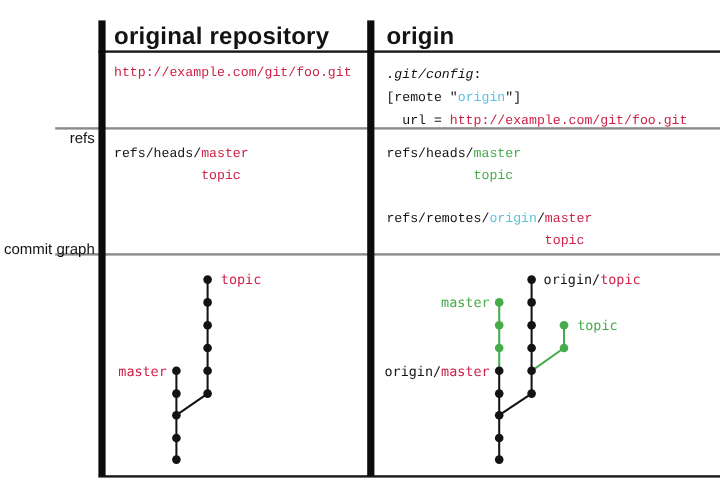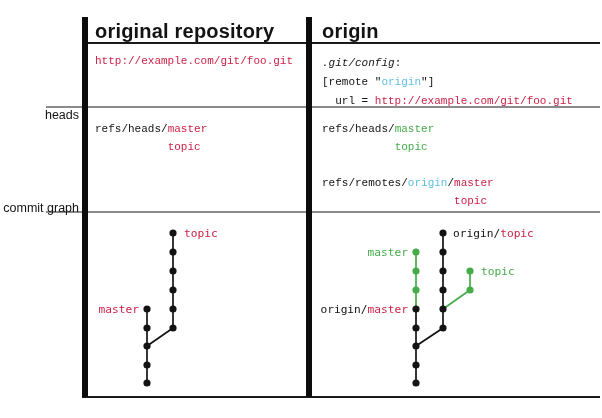--- a/index.html
+++ b/index.html
@@ -36,21 +36,21 @@
   <div class="hline gray" style="left:46px; top:106px; width:554px; height:2px;"></div>
   <div class="hline gray" style="left:46px; top:211px; width:554px; height:2px;"></div>
   <div class="hline black" style="left:82px; top:396px; width:518px; height:2px;"></div>
 
   <div class="vbar" style="left:82px;"></div>
   <div class="vbar" style="left:306px;"></div>
 
   <div class="col-header" style="left:95px;">original repository</div>
   <div class="col-header" style="left:322px;">origin</div>
 
-  <div class="row-label" style="top:108px;">heads</div>
+  <div class="row-label" style="top:108px;">refs</div>
   <div class="row-label" style="top:201px;">commit graph</div>
 
   <div class="mono" style="left:95px; top:52px;"><div><span style="color: rgb(205, 33, 72);">http://example.com/git/foo.git</span></div></div>
 
   <div class="mono config" style="left:322px; top:54px;"><div><span style="color: rgb(19, 19, 19); font-style: italic;">.git/config</span><span style="color: rgb(19, 19, 19);">:</span></div><div><span style="color: rgb(19, 19, 19);">[remote "</span><span style="color: rgb(95, 192, 224);">origin</span><span style="color: rgb(19, 19, 19);">"]</span></div><div><span style="color: rgb(19, 19, 19);">  url = </span><span style="color: rgb(205, 33, 72);">http://example.com/git/foo.git</span></div></div>
 
   <div class="mono" style="left:95px; top:120px;"><div><span style="color: rgb(19, 19, 19);">refs/heads/</span><span style="color: rgb(205, 33, 72);">master</span></div><div><span style="color: rgb(19, 19, 19);">           </span><span style="color: rgb(205, 33, 72);">topic</span></div></div>
   <div class="mono" style="left:322px; top:120px;"><div><span style="color: rgb(19, 19, 19);">refs/heads/</span><span style="color: rgb(69, 172, 73);">master</span></div><div><span style="color: rgb(19, 19, 19);">           </span><span style="color: rgb(69, 172, 73);">topic</span></div><div><span style="color: rgb(19, 19, 19);"> </span></div><div><span style="color: rgb(19, 19, 19);">refs/remotes/</span><span style="color: rgb(95, 192, 224);">origin</span><span style="color: rgb(19, 19, 19);">/</span><span style="color: rgb(205, 33, 72);">master</span></div><div><span style="color: rgb(19, 19, 19);">                    </span><span style="color: rgb(205, 33, 72);">topic</span></div></div>
 
   <svg id="graph-svg" width="602" height="418" viewBox="0 0 602 418">

